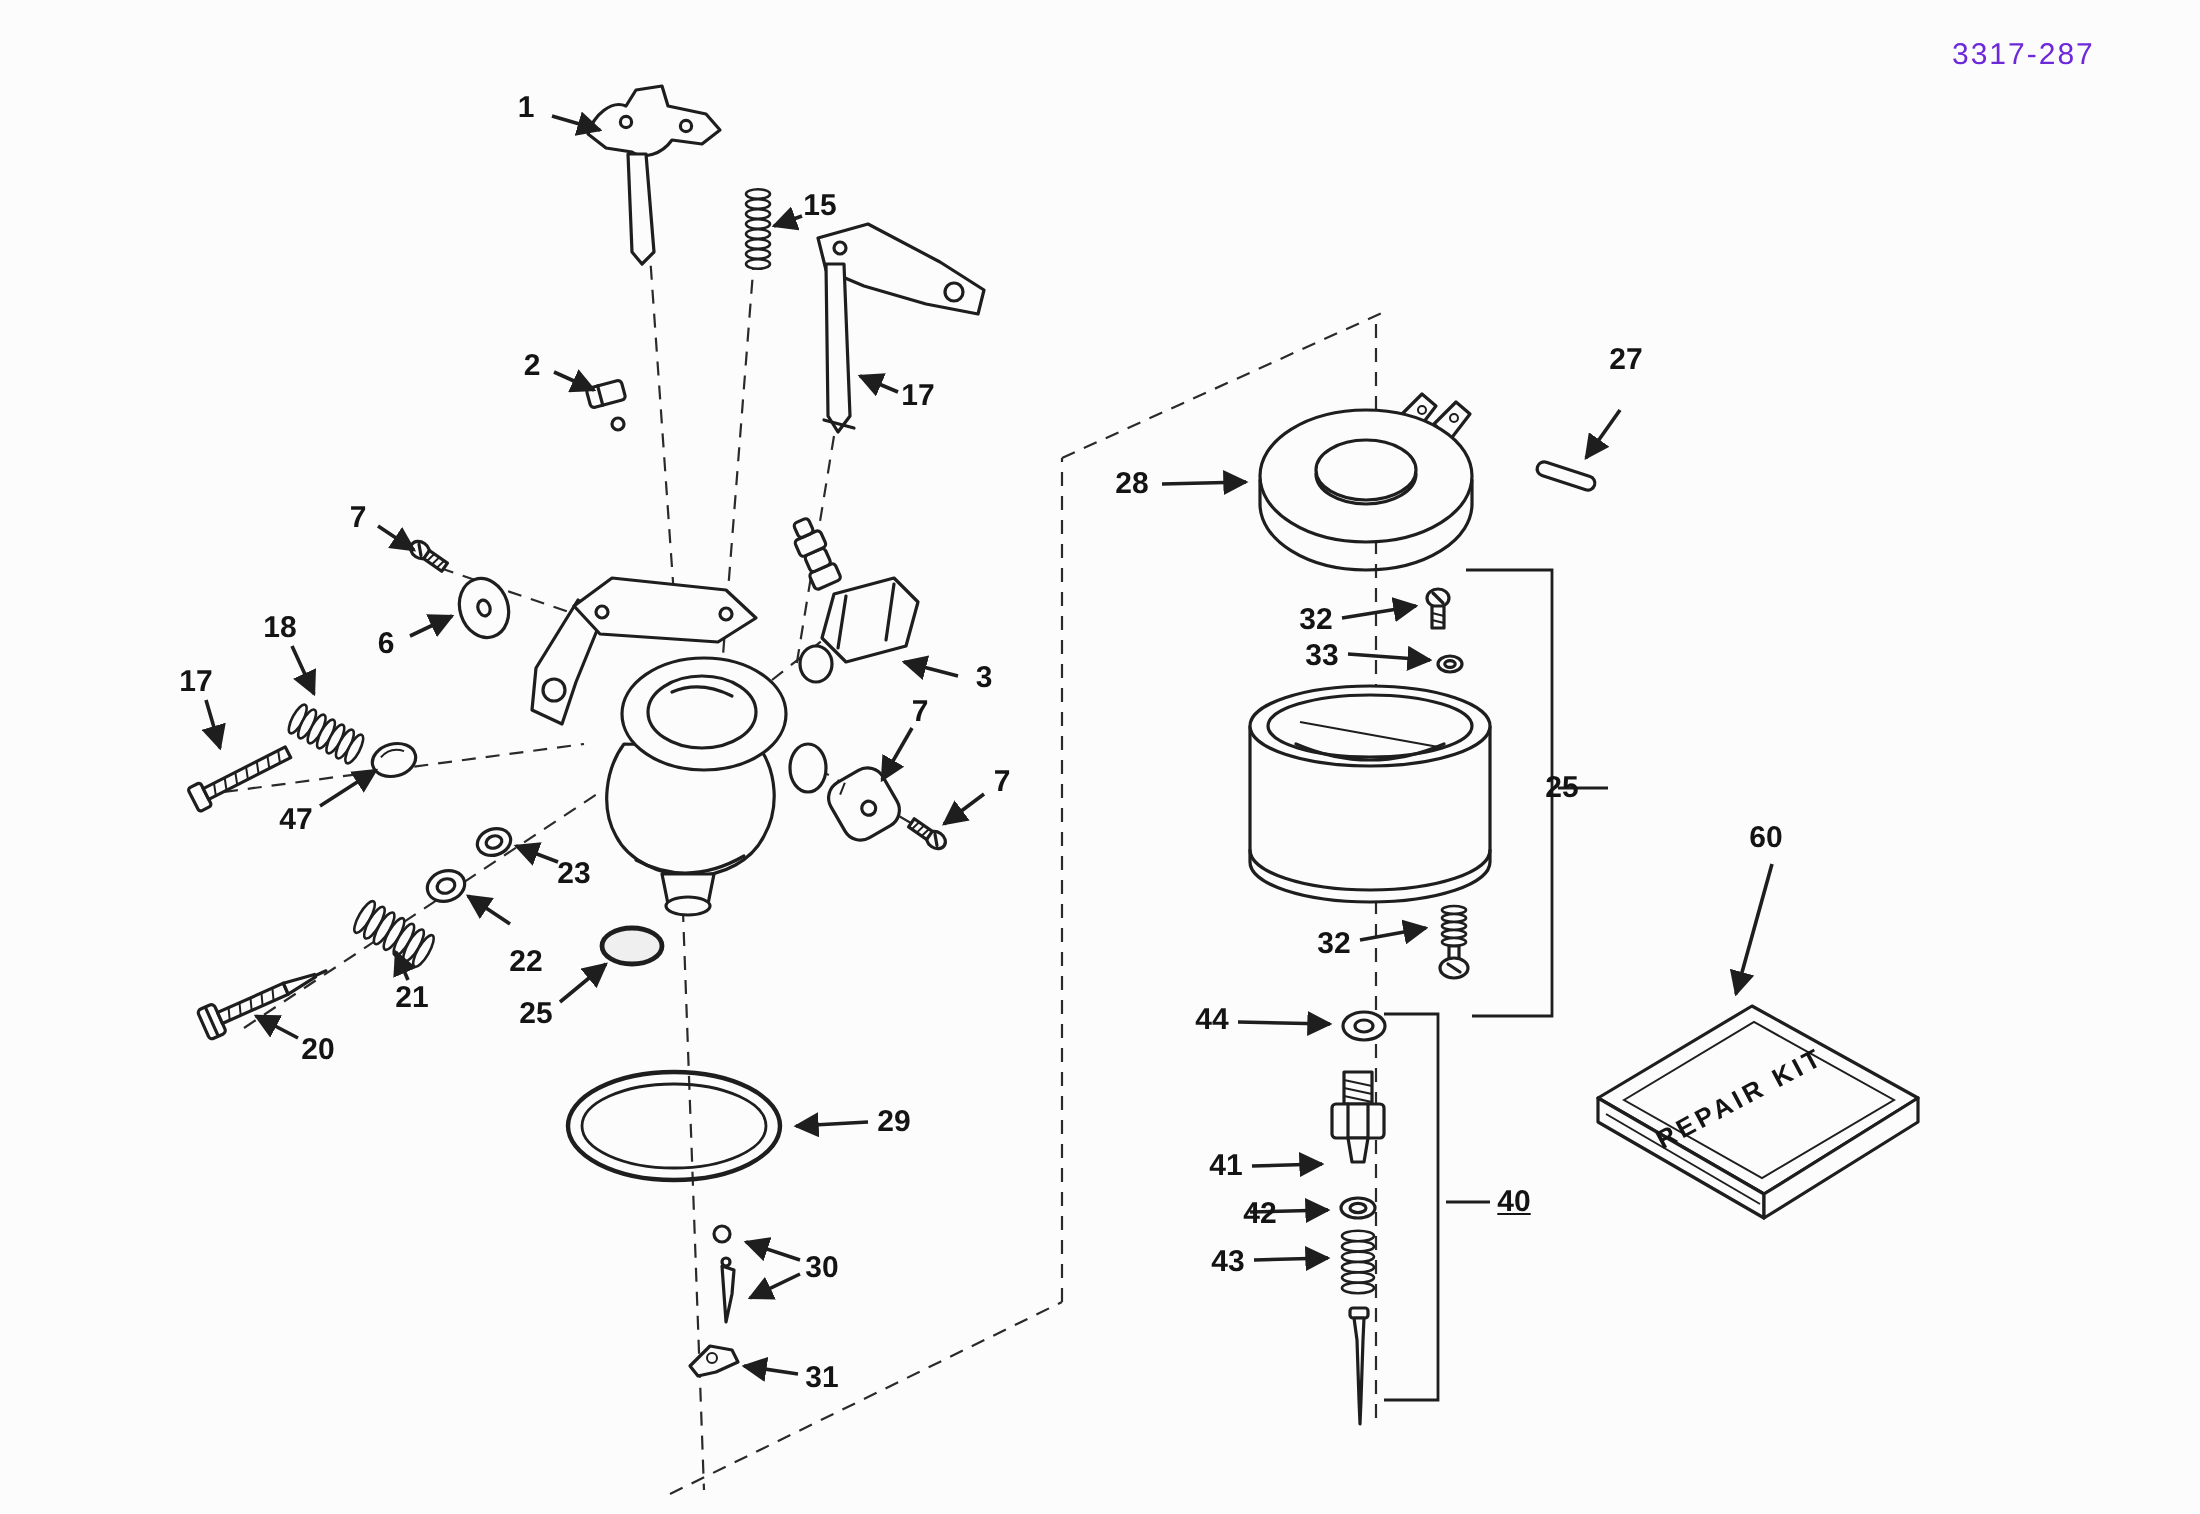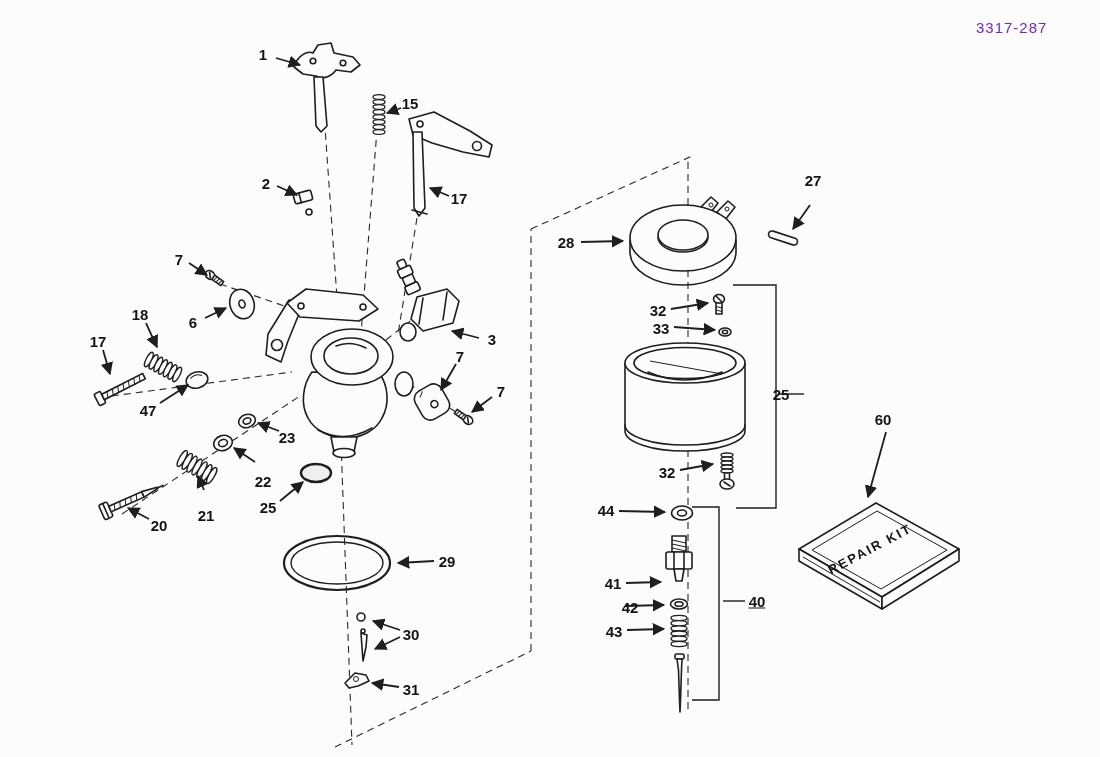--- a/index.html
+++ b/index.html
@@ -370,21 +370,21 @@
       <div class="part-label" style="left: 193px; top: 322px;">6</div>
       <div class="part-label" style="left: 179px; top: 259px;">7</div>
       <div class="part-label" style="left: 501px; top: 391px;">7</div>
       <div class="part-label" style="left: 459px; top: 198px;">17</div>
       <div class="part-label" style="left: 460px; top: 356px;">7</div>
       <div class="part-label" style="left: 410px; top: 103px;">15</div>
       <div class="part-label" style="left: 492px; top: 339px;">3</div>
       <div class="part-label" style="left: 98px; top: 341px;">17</div>
       <div class="part-label" style="left: 140px; top: 314px;">18</div>
       <div class="part-label" style="left: 159px; top: 525px;">20</div>
-      <div class="part-label" style="left: 206px; top: 499px; margin-top: 16px;">21</div>
+      <div class="part-label" style="left: 206px; top: 499px;">21</div>
       <div class="part-label" style="left: 263px; top: 469px; margin-top: 12px;">22</div>
       <div class="part-label" style="left: 287px; top: 437px;">23</div>
       <div class="part-label" style="left: 781px; top: 394px;">25</div>
       <div class="part-label" style="left: 813px; top: 180px;">27</div>
       <div class="part-label" style="left: 566px; top: 242px;">28</div>
       <div class="part-label" style="left: 447px; top: 561px;">29</div>
       <div class="part-label" style="left: 411px; top: 634px;">30</div>
       <div class="part-label" style="left: 411px; top: 689px;">31</div>
       <div class="part-label" style="left: 658px; top: 310px;">32</div>
       <div class="part-label" style="left: 667px; top: 472px;">32</div>

